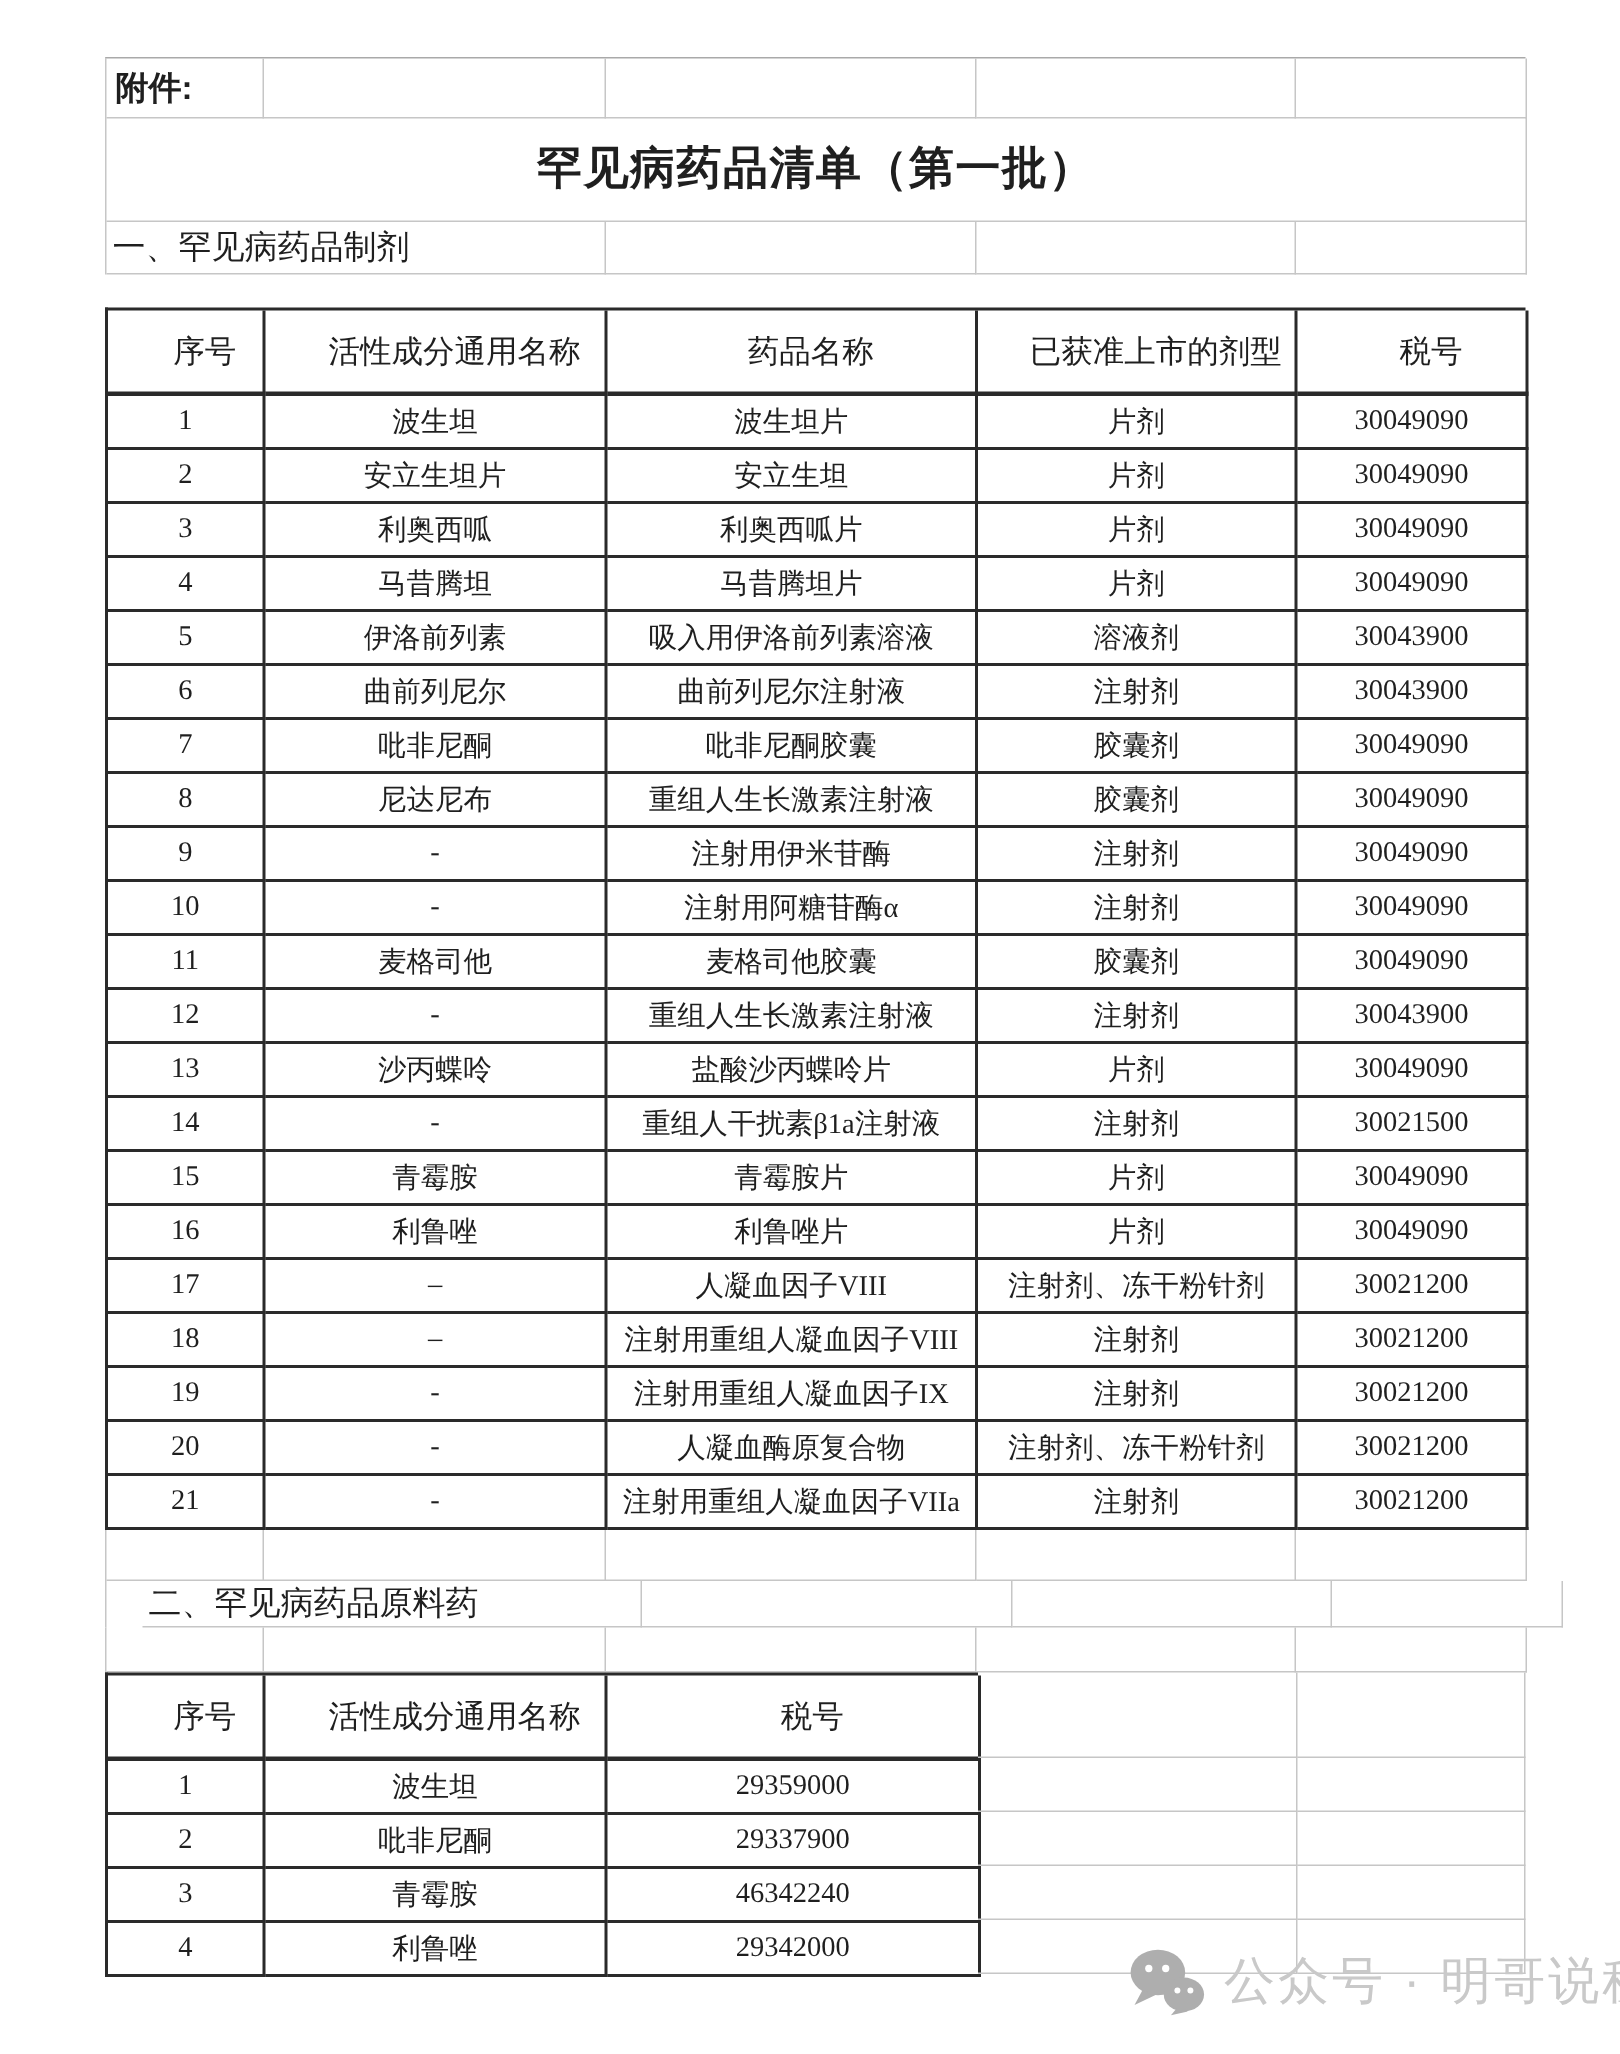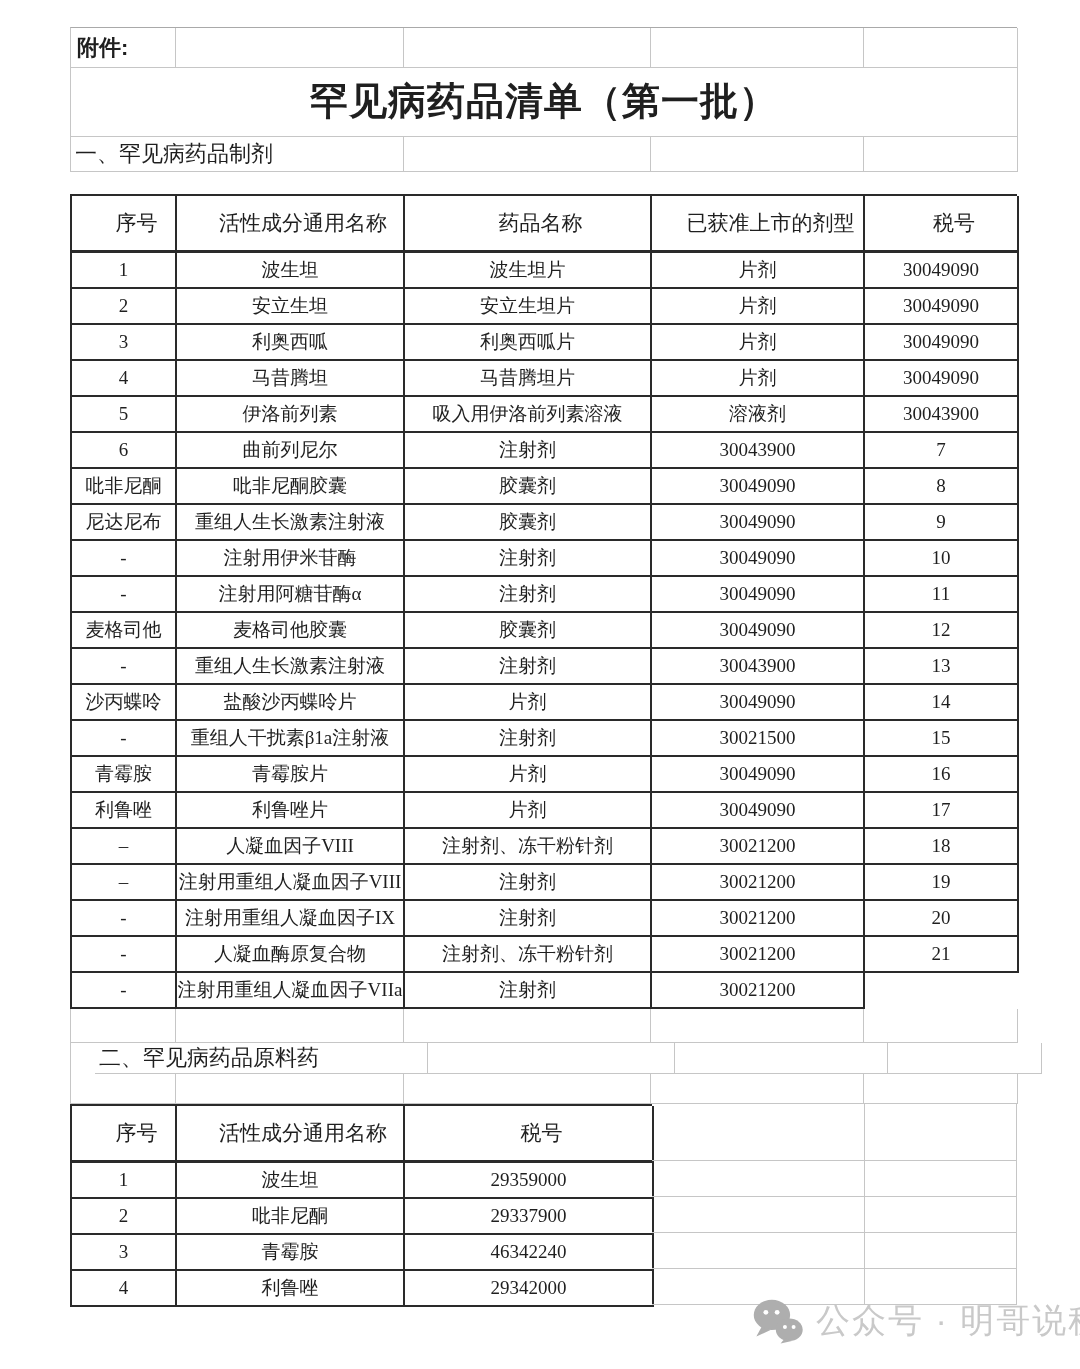--- a/index.html
+++ b/index.html
@@ -11,40 +11,40 @@
     --wm-text:#c9c9c9;
     --bg:#ffffff;
   }
   *{margin:0;padding:0;box-sizing:border-box;}
   html,body{background:var(--bg);}
   body{
     width:1080px;height:1369px;position:relative;overflow:hidden;
     font-family:"Liberation Serif","DejaVu Serif",serif;
     color:var(--ink);
   }
-  .sheet{position:absolute;left:70px;top:27px;width:947px;}
+  .sheet{position:absolute;left:70px;top:38px;width:947px;}
 
   
   .lrow{display:grid;border-left:1px solid var(--grid);}
   .lrow .cell{border-right:1px solid var(--grid);border-bottom:1px solid var(--grid);
     display:flex;align-items:center;overflow:hidden;}
   .cols5{grid-template-columns:105px 228px 247px 213px 154px;}
   .cols-sec{grid-template-columns:333px 247px 213px 154px;text-align:center;}
   .row-attach{border-top:1px solid var(--grid-dark);height:40px;grid-auto-rows:40px;}
   .row-title{height:70px;grid-template-columns:947px;grid-auto-rows:70px;}
   .row-sec1{height:35px;grid-auto-rows:35px;}
   .row-emptyA{height:34px;grid-auto-rows:34px;}
   .row-sec2{height:31px;grid-auto-rows:31px;padding-left:24px;}
   .row-emptyB{height:30px;grid-auto-rows:30px;}
   .gap{height:22px;}
 
   .attach-label{font-family:"Liberation Sans","DejaVu Sans",sans-serif;
     font-weight:600;font-size:22px;padding-left:6px;}
   .doc-title{justify-content:center;font-family:Liberation Serif, serif;
-    font-weight:700;font-size:38px;letter-spacing:1px;}
+    font-weight:700;font-size:30px;letter-spacing:1px;}
   .section-label{font-family:"Liberation Sans","DejaVu Sans",sans-serif;
     font-weight:500;font-size:22px;padding-left:4px;white-space:nowrap;}
 
   
   .btable{display:grid;border-top:2px solid var(--border-dark);border-left:2px solid var(--border-dark);}
   .btable .cell{border-right:2px solid var(--border-dark);border-bottom:2px solid var(--border-dark);
     display:flex;align-items:center;justify-content:center;white-space:nowrap;overflow:visible;}
   .btable .hcell{font-size:21px;padding-left:26px;}
   .btable .dcell{font-size:19px;}
   #table1{width:947px;grid-template-columns:105px 228px 247px 213px 154px;
@@ -96,41 +96,42 @@
       <div class="cell hcell">活性成分通用名称</div>
       <div class="cell hcell">药品名称</div>
       <div class="cell hcell">已获准上市的剂型</div>
       <div class="cell hcell">税号</div>
       <div class="cell dcell">1</div>
       <div class="cell dcell">波生坦</div>
       <div class="cell dcell">波生坦片</div>
       <div class="cell dcell">片剂</div>
       <div class="cell dcell">30049090</div>
       <div class="cell dcell">2</div>
+      <div class="cell dcell">安立生坦片</div>
       <div class="cell dcell">安立生坦</div>
-      <div class="cell dcell">安立生坦片</div>
       <div class="cell dcell">片剂</div>
       <div class="cell dcell">30049090</div>
       <div class="cell dcell">3</div>
       <div class="cell dcell">利奥西呱</div>
       <div class="cell dcell">利奥西呱片</div>
       <div class="cell dcell">片剂</div>
       <div class="cell dcell">30049090</div>
       <div class="cell dcell">4</div>
       <div class="cell dcell">马昔腾坦</div>
       <div class="cell dcell">马昔腾坦片</div>
       <div class="cell dcell">片剂</div>
       <div class="cell dcell">30049090</div>
       <div class="cell dcell">5</div>
       <div class="cell dcell">伊洛前列素</div>
       <div class="cell dcell">吸入用伊洛前列素溶液</div>
       <div class="cell dcell">溶液剂</div>
       <div class="cell dcell">30043900</div>
       <div class="cell dcell">6</div>
       <div class="cell dcell">曲前列尼尔</div>
+      <div class="cell dcell">曲前列尼尔注射液</div>
       <div class="cell dcell">注射剂</div>
       <div class="cell dcell">30043900</div>
       <div class="cell dcell">7</div>
       <div class="cell dcell">吡非尼酮</div>
       <div class="cell dcell">吡非尼酮胶囊</div>
       <div class="cell dcell">胶囊剂</div>
       <div class="cell dcell">30049090</div>
       <div class="cell dcell">8</div>
       <div class="cell dcell">尼达尼布</div>
       <div class="cell dcell">重组人生长激素注射液</div>

